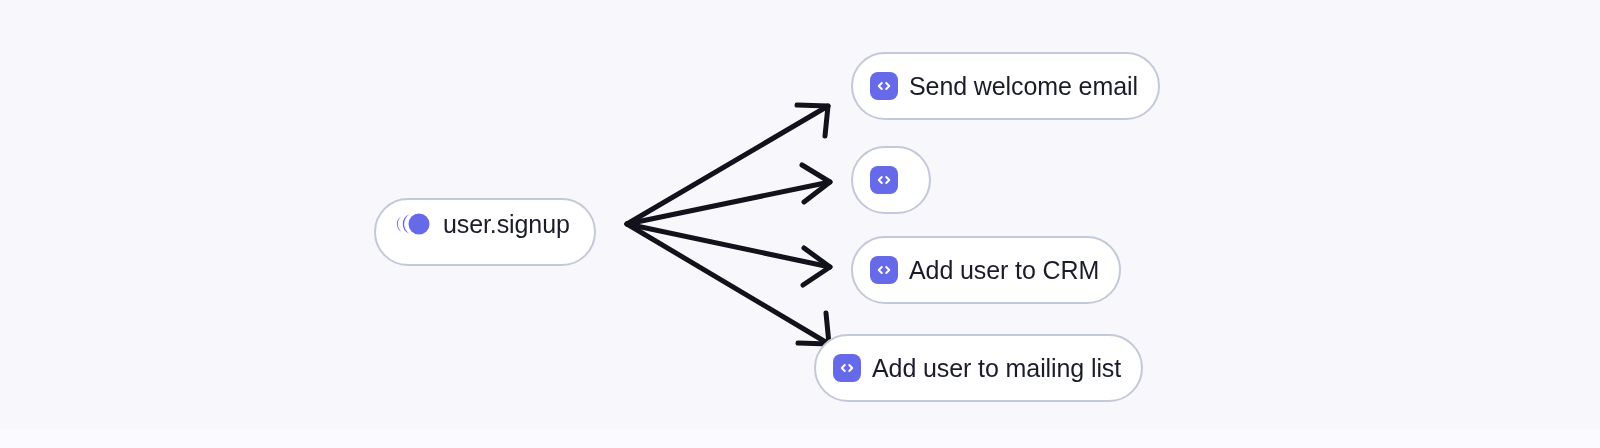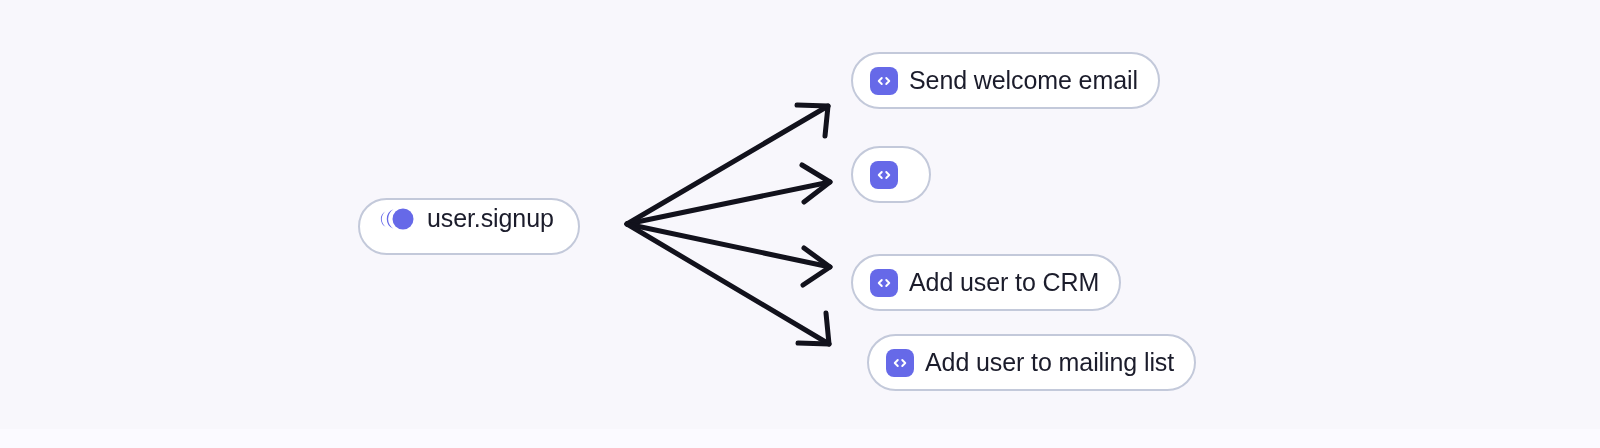--- a/index.html
+++ b/index.html
@@ -36,33 +36,33 @@
     height: 448px;
   }
   .node {
     position: absolute;
     display: flex;
     align-items: center;
     box-sizing: border-box;
     background: #ffffff;
     border: 2px solid #c3c9da;
     border-radius: 999px;
-    height: 57px;
+    height: 68px;
     padding: 0 20px 0 17px;
     white-space: nowrap;
   }
   .node-label {
     font-size: 25px;
     line-height: 1;
     color: #1b1c2b;
     letter-spacing: -0.1px;
   }
   
   #node-trigger {
-    left: 358px;
+    left: 374px;
     top: 198px;
     padding: 0 24px 16px 20px;
   }
   .trigger-icon {
     display: block;
     width: 34px;
     height: 22px;
     margin-right: 13px;
     flex: 0 0 auto;
   }
@@ -78,22 +78,22 @@
     align-items: center;
     justify-content: center;
   }
   .action-icon svg {
     display: block;
     width: 18px;
     height: 18px;
   }
   #node-action-0 { left: 851px; top: 52px;  }
   #node-action-1 { left: 851px; top: 146px; }
-  #node-action-2 { left: 851px; top: 254px; }
-  #node-action-3 { left: 867px; top: 334px; }
+  #node-action-2 { left: 851px; top: 236px; }
+  #node-action-3 { left: 814px; top: 334px; }
 </style>
 </head>
 <body>
 
 <div id="canvas">
 
   <svg id="edge-layer" viewBox="0 0 1600 448" xmlns="http://www.w3.org/2000/svg">
     <g fill="none" stroke="#12121c" stroke-width="5" stroke-linecap="round" stroke-linejoin="round">
 
       <g>

